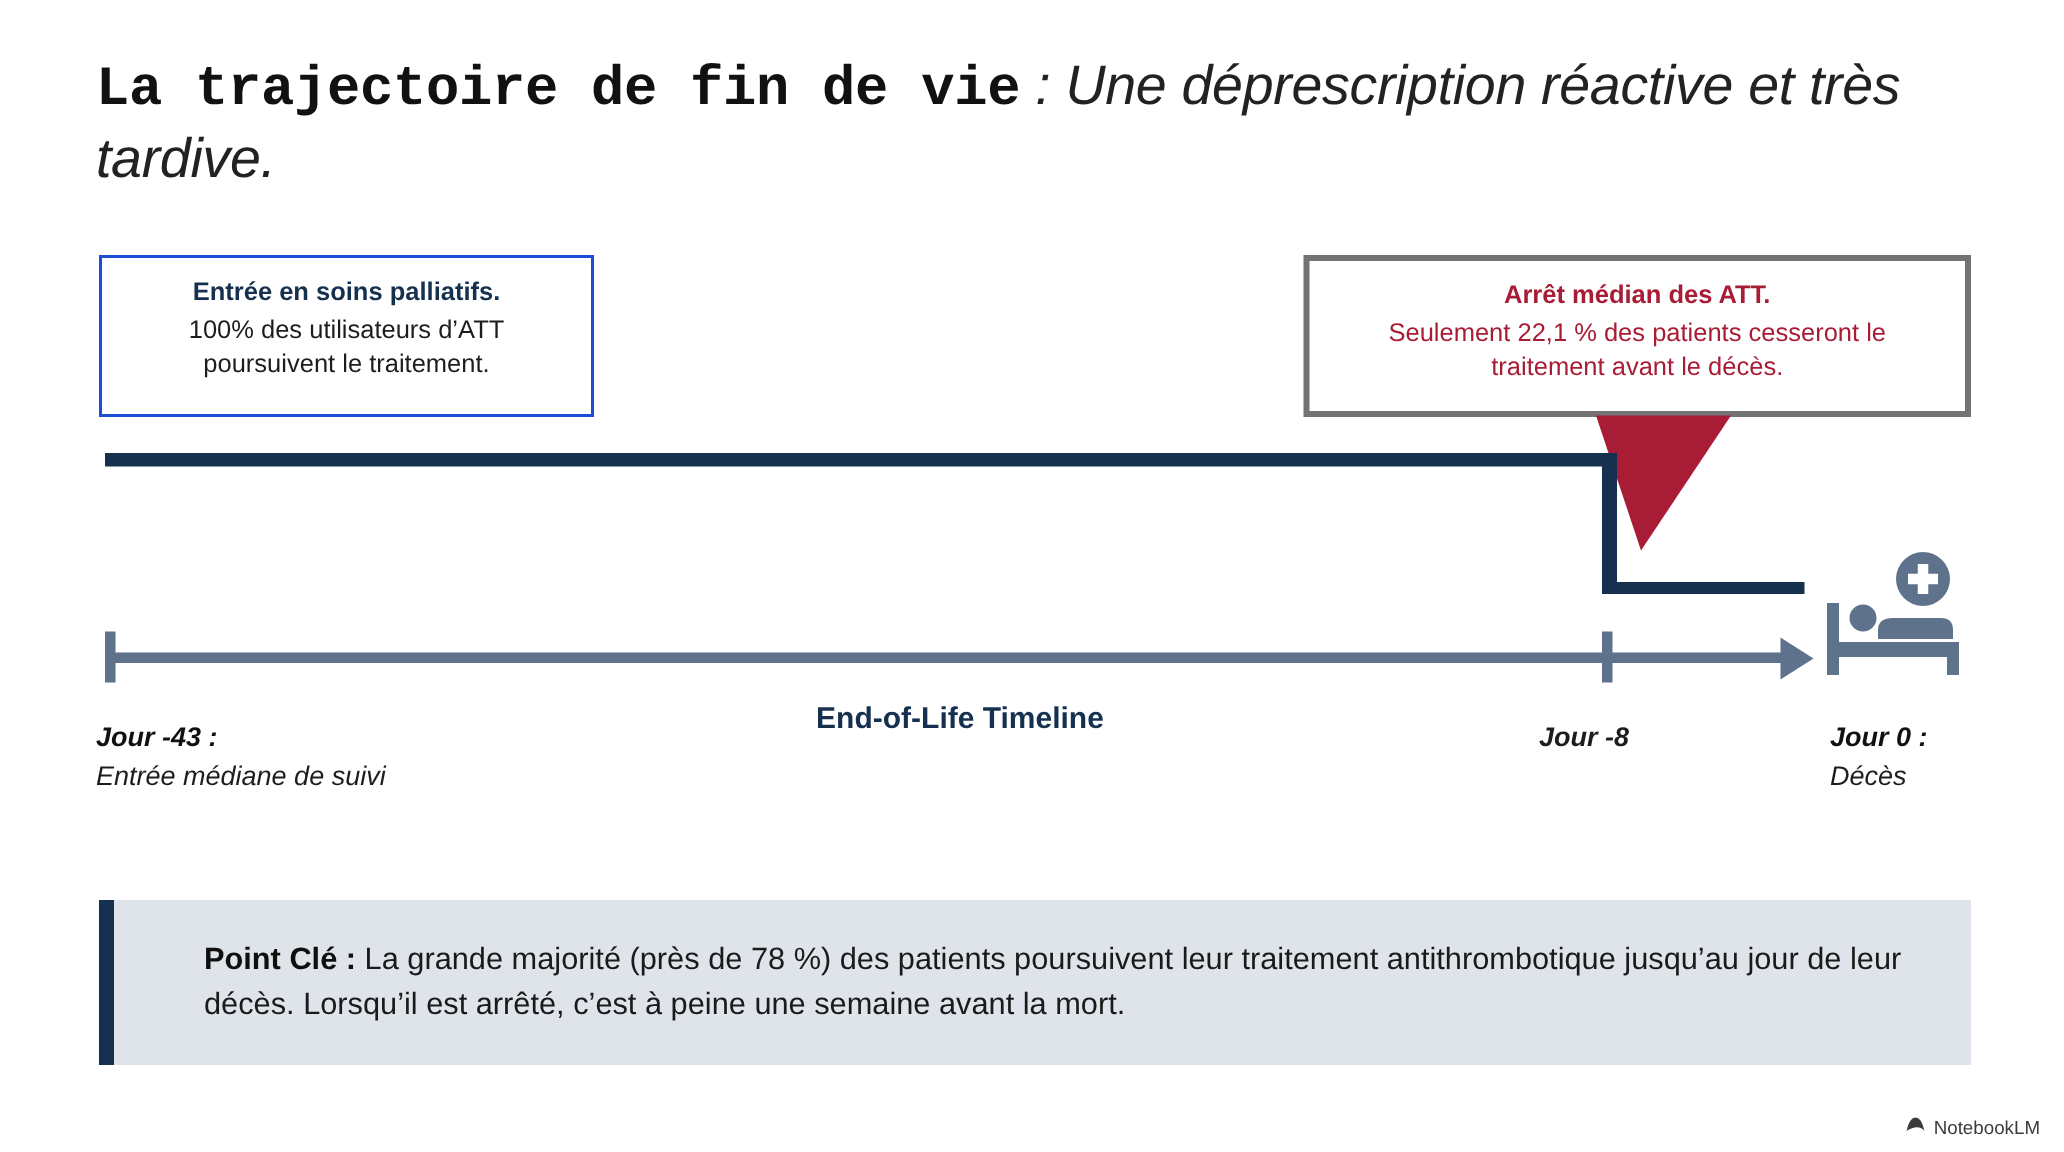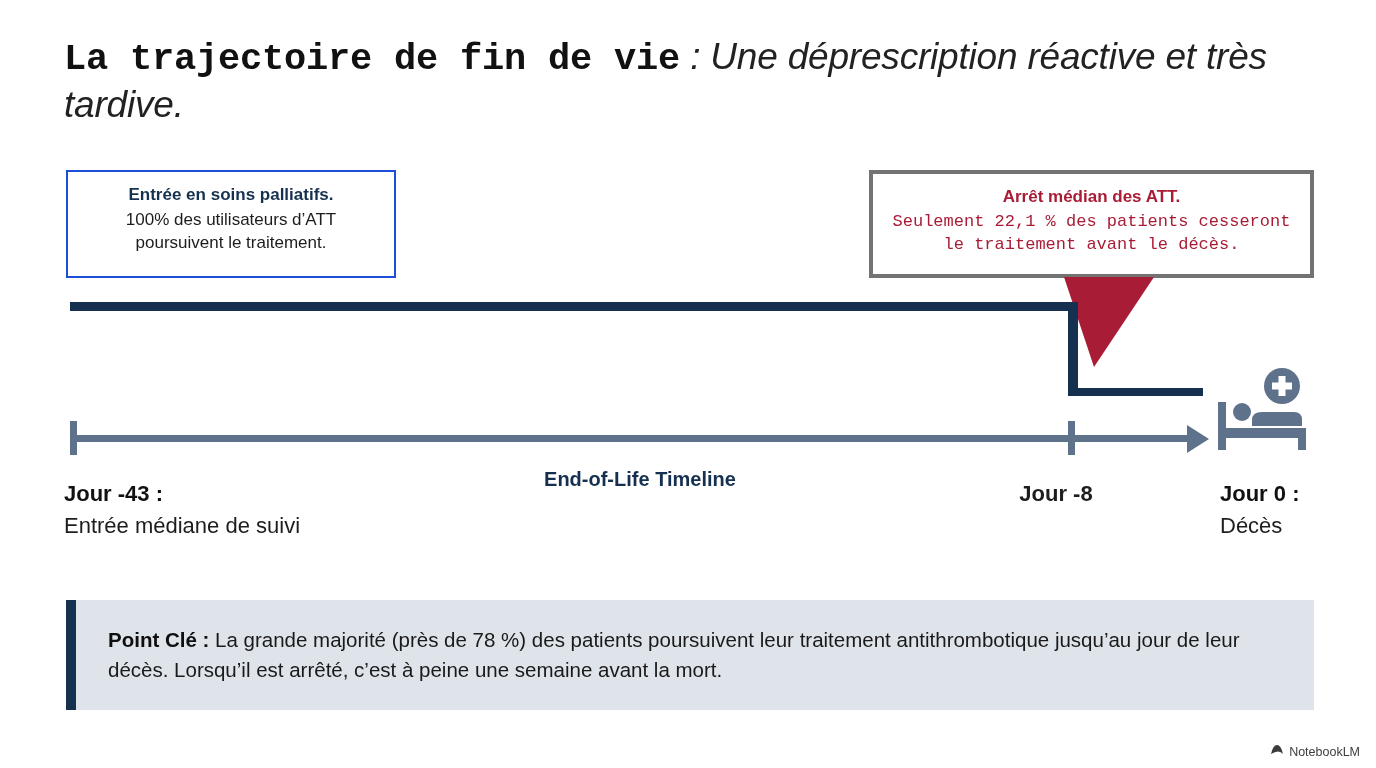--- a/index.html
+++ b/index.html
@@ -60,21 +60,21 @@
   #callout-left .c-body { color: #1d1d1d; }
 
   #callout-right {
     left: 869px;
     top: 170px;
     width: 445px;
     height: 108px;
     border: 4px solid #737373;
   }
   #callout-right .c-title { color: #a81c35; }
-  #callout-right .c-body { color: #a81c35; font-family: Liberation Mono, monospace; }
+  #callout-right .c-body { color: #a81c35; }
 
   
   #callout-pointer {
     position: absolute;
     left: 1064px;
     top: 277px;
     width: 0;
     height: 0;
     border-left: 30px solid transparent;
     border-right: 60px solid transparent;
@@ -139,23 +139,24 @@
     width: 440px;
     text-align: center;
     font-weight: bold;
     font-size: 20px;
     color: #16314f;
   }
 
   
   .axis-label {
     position: absolute;
-    font-size: 22px;
+    font-size: 18px;
     color: #1d1d1d;
     line-height: 1.45;
+    font-style: italic;
   }
   .axis-label b { color: #111111; }
   #label-start { left: 64px; top: 478px; width: 260px; }
   #label-mid   { left: 976px; top: 478px; width: 160px; text-align: center; font-weight: bold; }
   #label-end   { left: 1220px; top: 478px; width: 160px; text-align: left; }
 
   
   #bed-icon {
     position: absolute;
     left: 1212px;
@@ -167,20 +168,21 @@
   
   #keypoint {
     position: absolute;
     left: 66px;
     top: 600px;
     width: 1248px;
     height: 110px;
     background: #dfe3ea;
     display: flex;
     align-items: center;
+    gap: 28px;
   }
   #keypoint-bar {
     width: 10px;
     height: 110px;
     background: #16314f;
     flex: 0 0 auto;
   }
   #keypoint-text {
     padding: 0 30px 0 32px;
     font-size: 20.5px;

